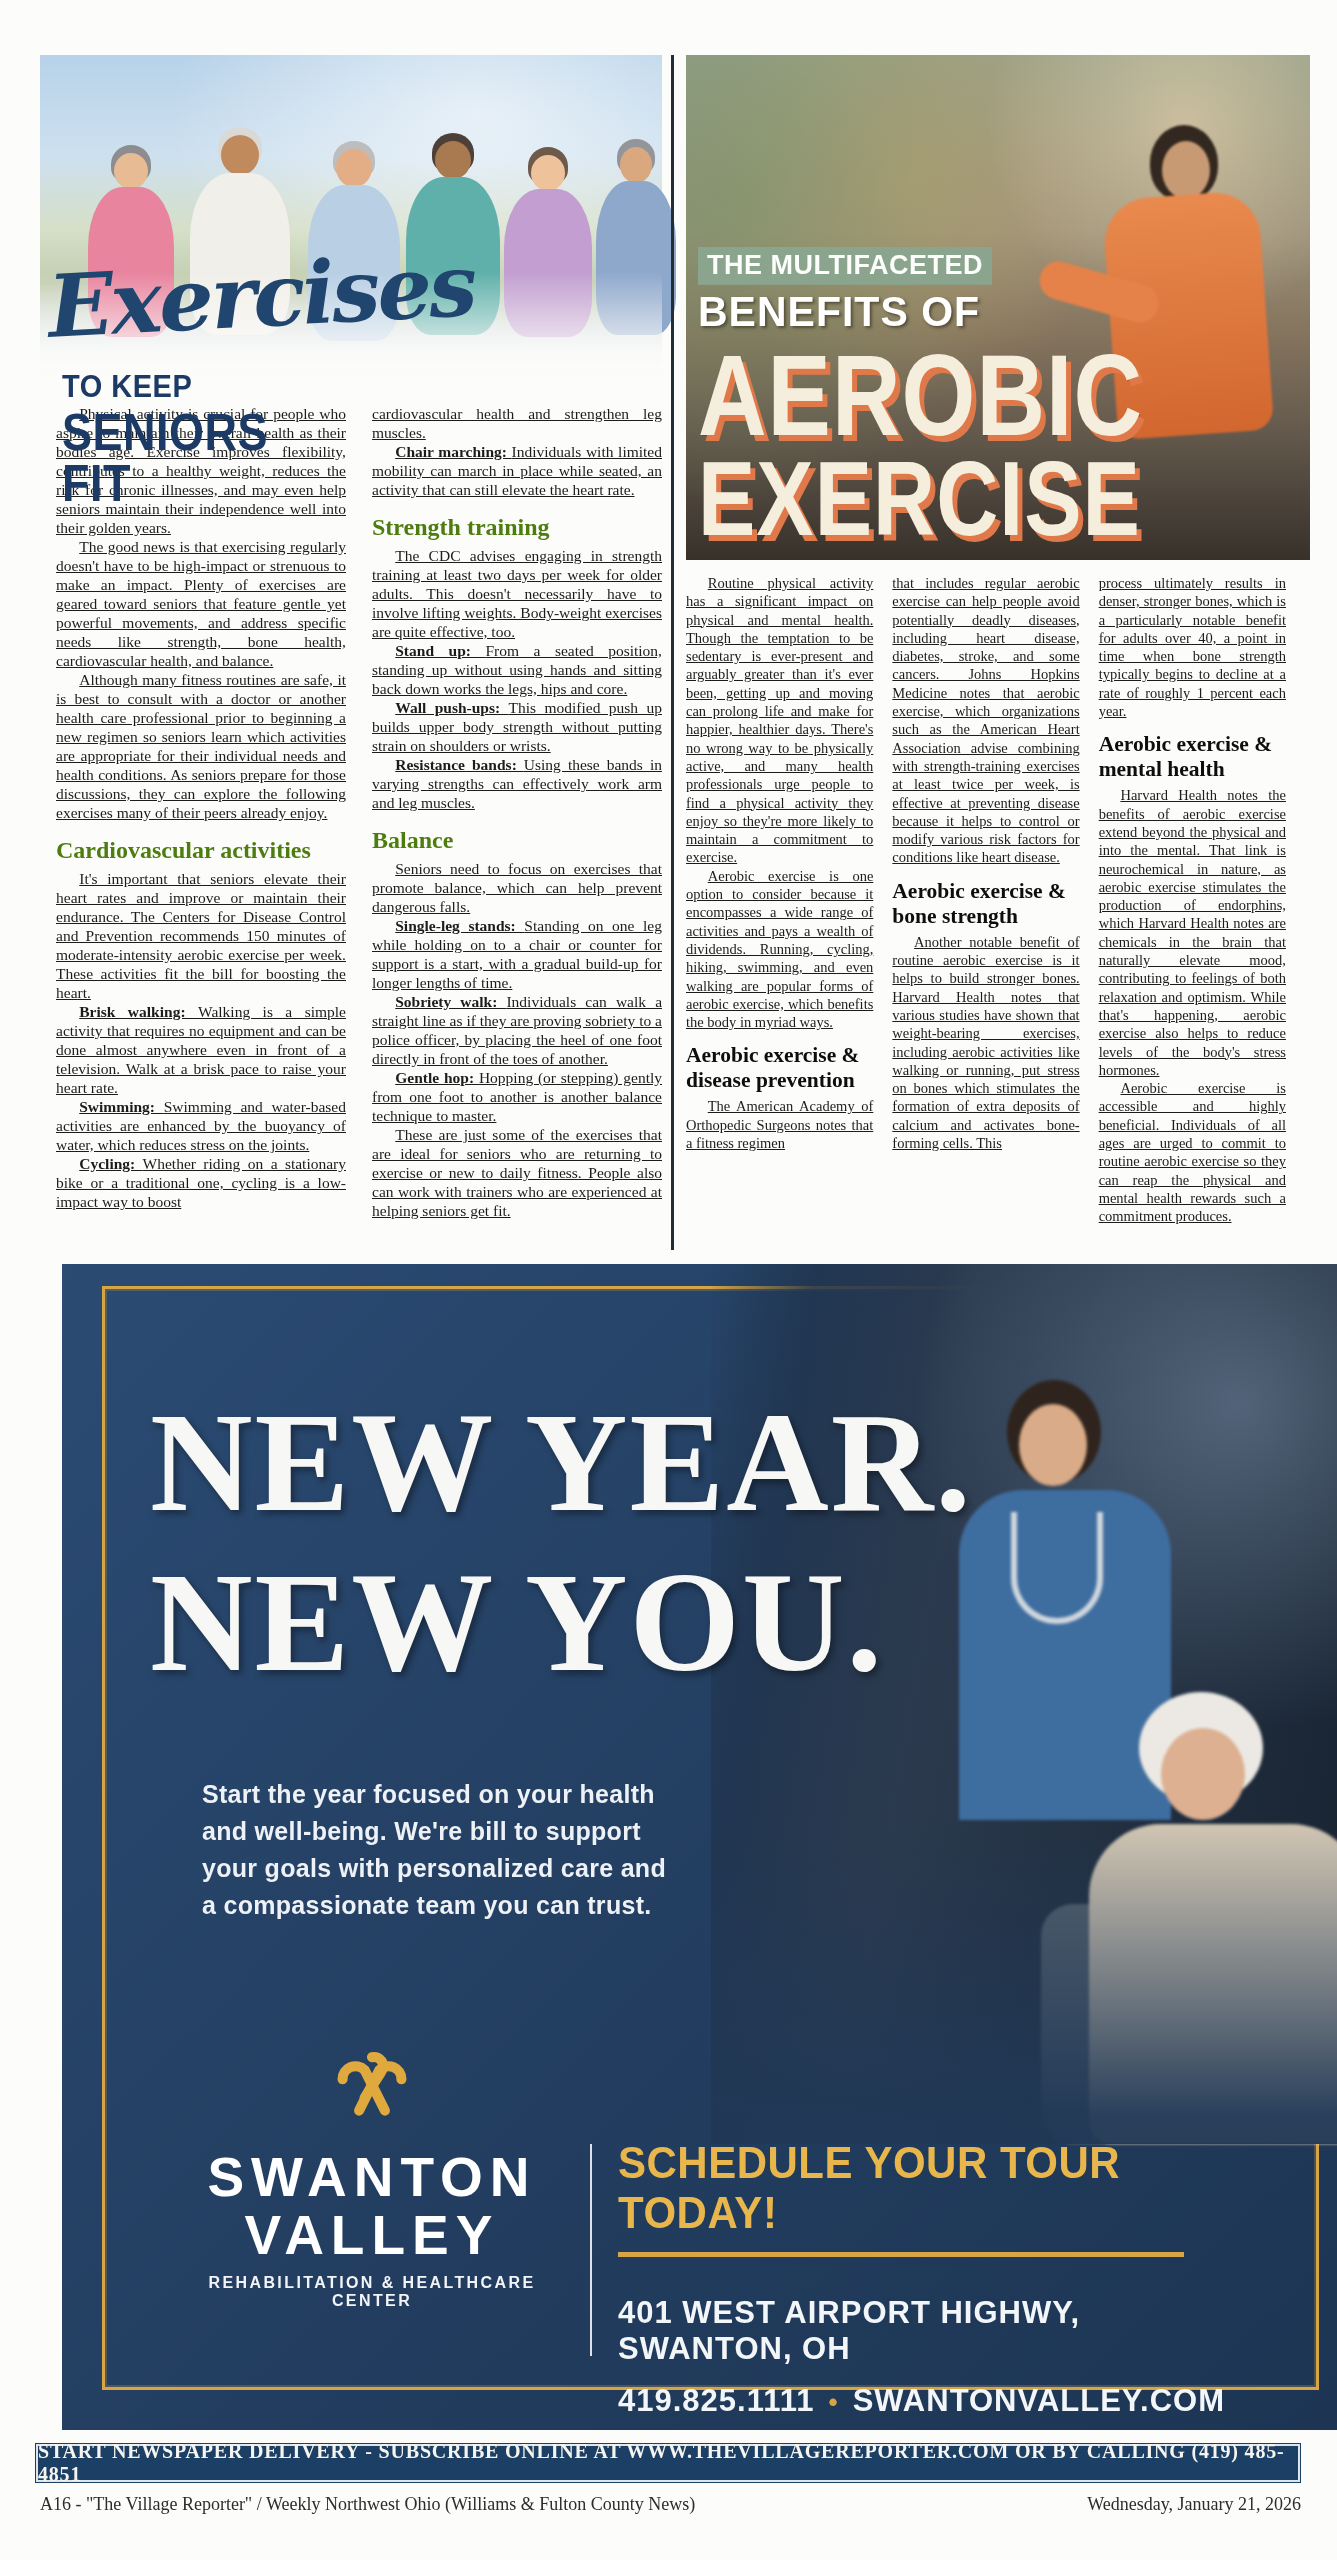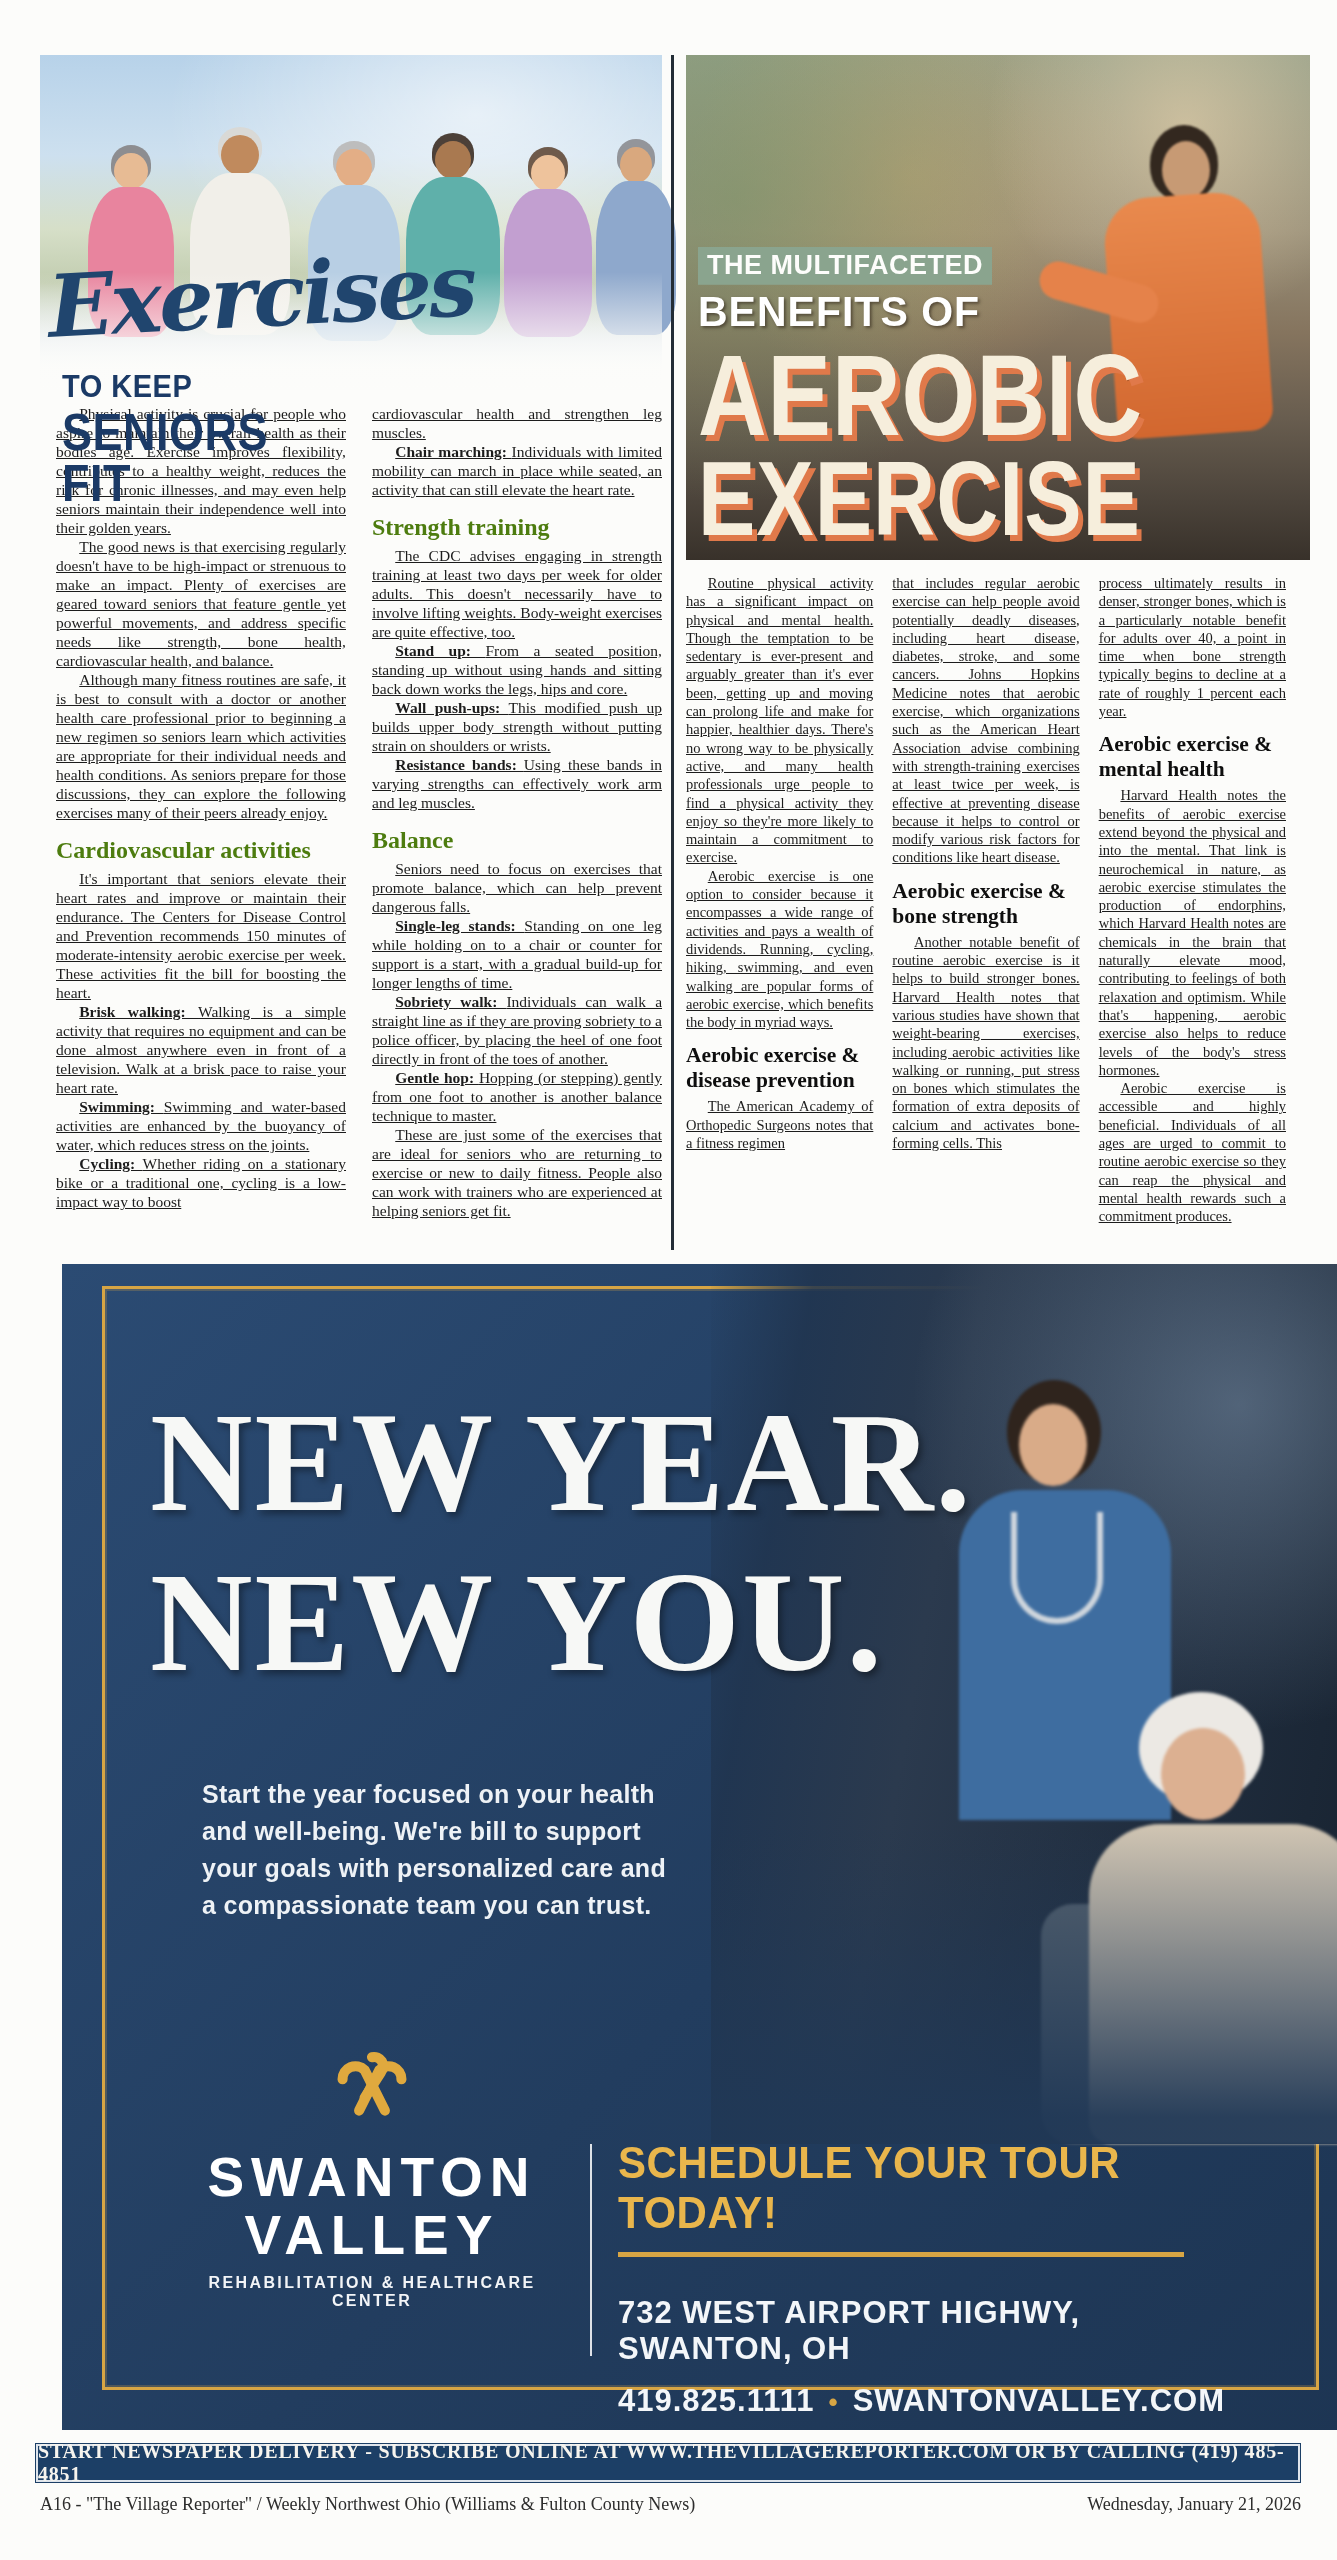--- a/index.html
+++ b/index.html
@@ -267,21 +267,21 @@
       <div class="logo-name">SWANTON</div>
       <div class="logo-name">VALLEY</div>
       <div class="logo-tag">REHABILITATION &amp; HEALTHCARE CENTER</div>
     </div>
 
     <div class="ad-vline"></div>
 
     <div class="ad-contact">
       <div class="cta">SCHEDULE YOUR TOUR TODAY!</div>
       <div class="cta-rule"></div>
-      <div class="addr">732 WEST AIRPORT HIGHWY, SWANTON, OH</div>
+      <div class="addr">401 WEST AIRPORT HIGHWY, SWANTON, OH</div>
       <div class="phone-line">
         <span>419.825.1111</span><span class="dot">•</span><span>SWANTONVALLEY.COM</span>
       </div>
     </div>
   </section>
 
   <div class="footer-bar">
     <span>START NEWSPAPER DELIVERY - SUBSCRIBE ONLINE AT WWW.THEVILLAGEREPORTER.COM OR BY CALLING (419) 485-4851</span>
   </div>
   <div class="footer-info">

